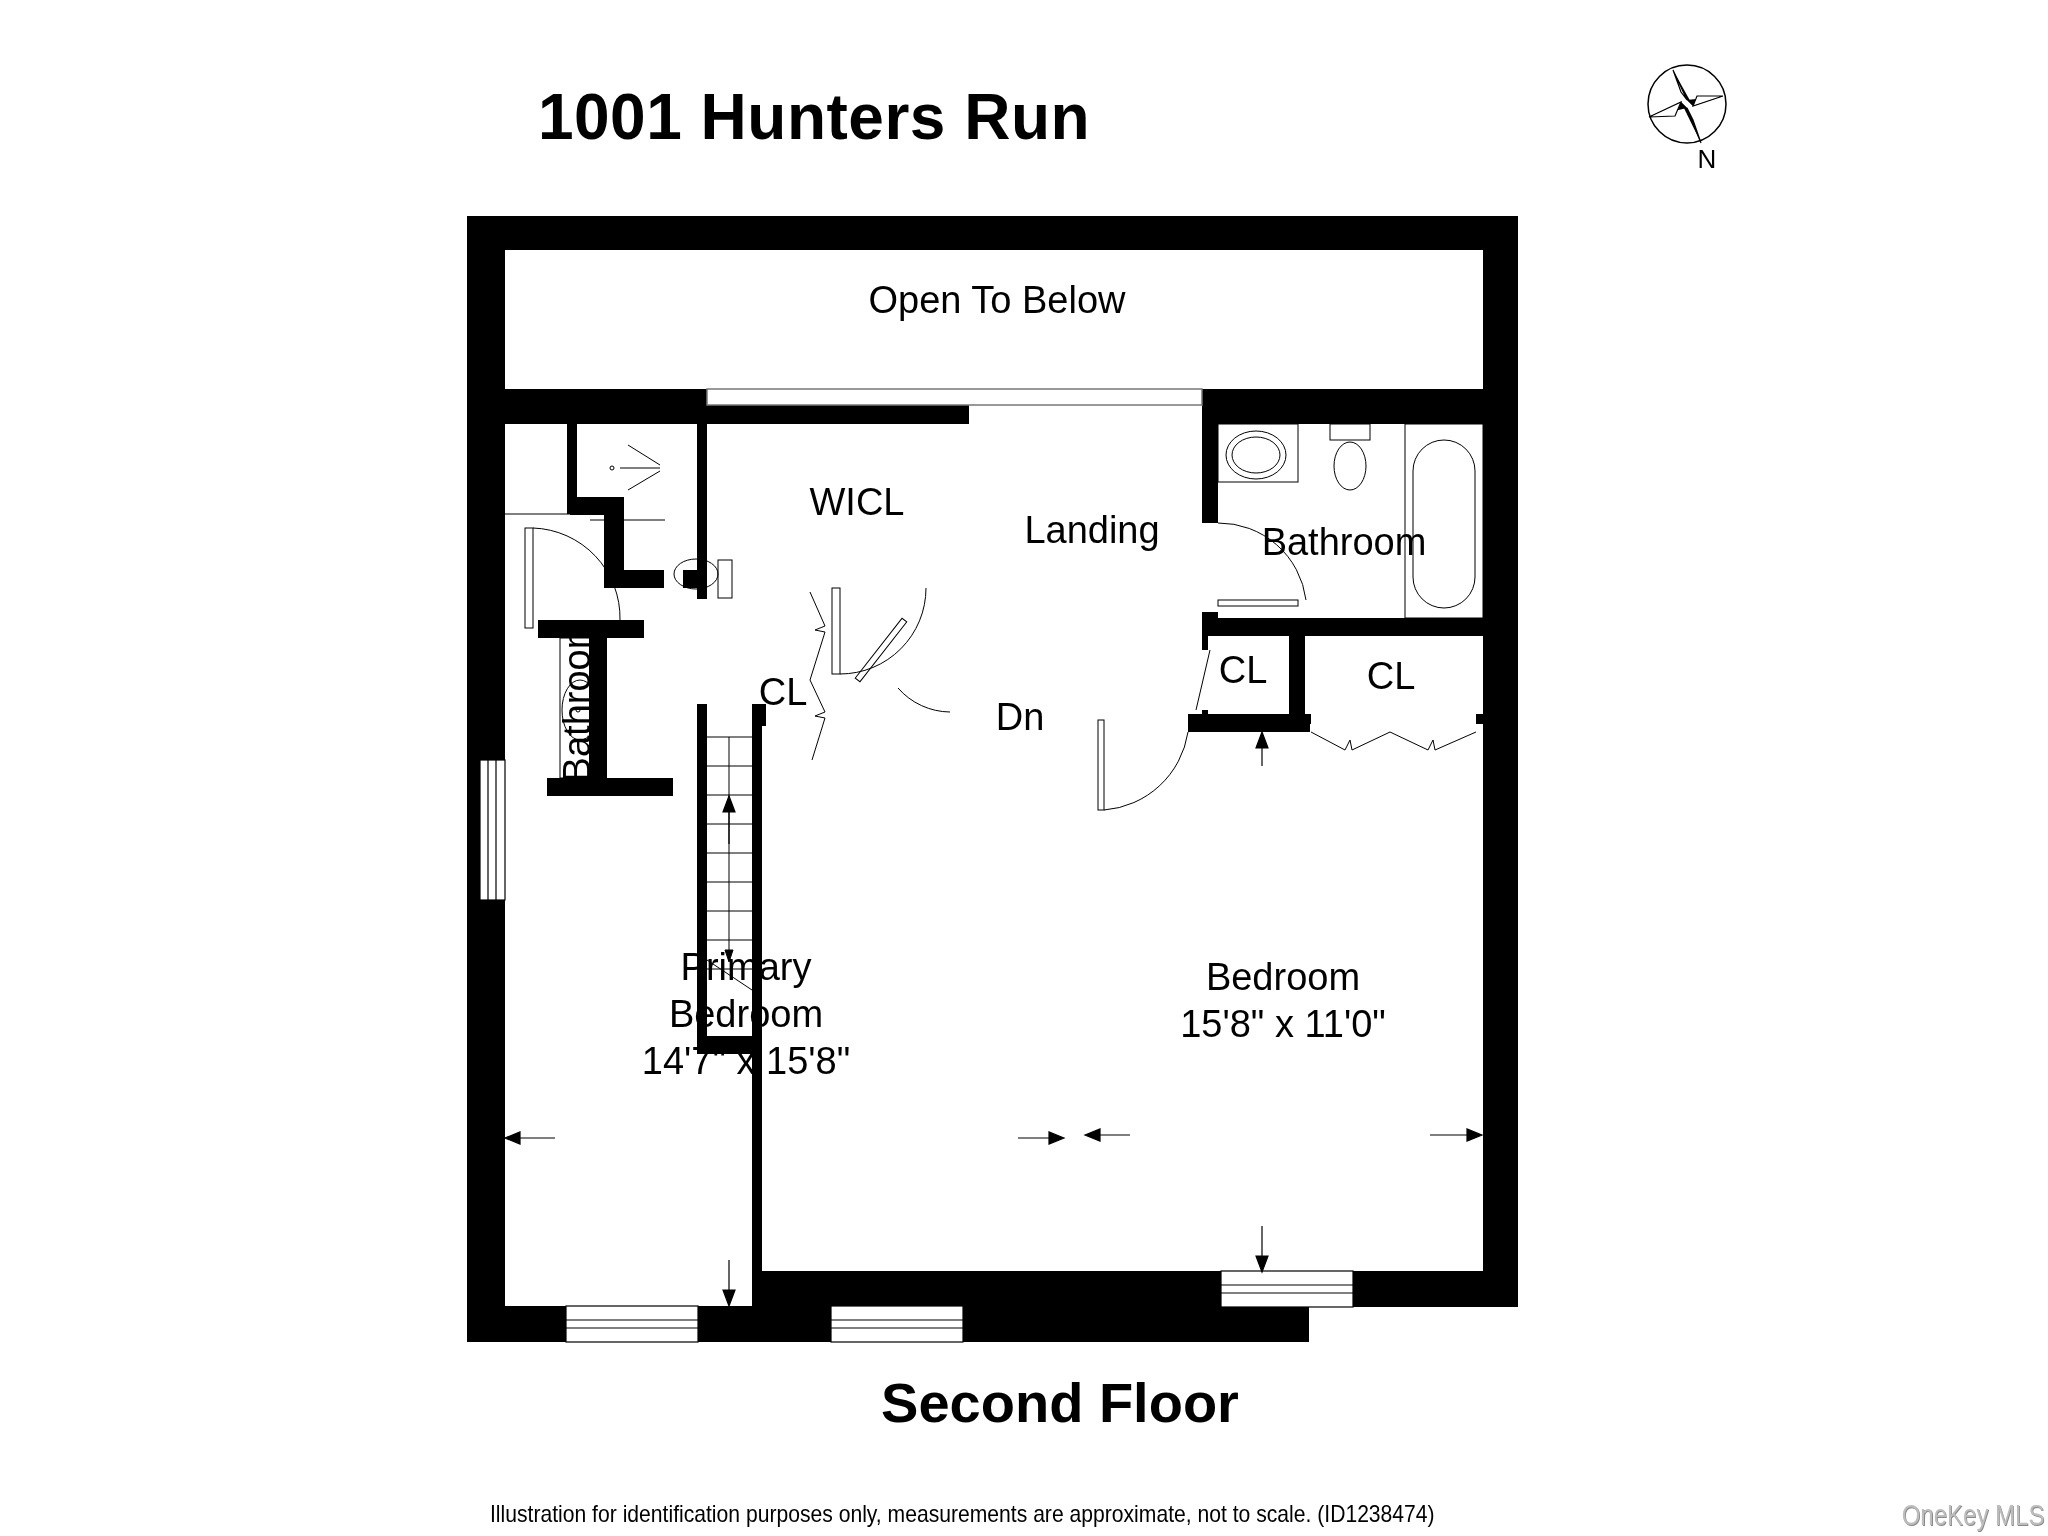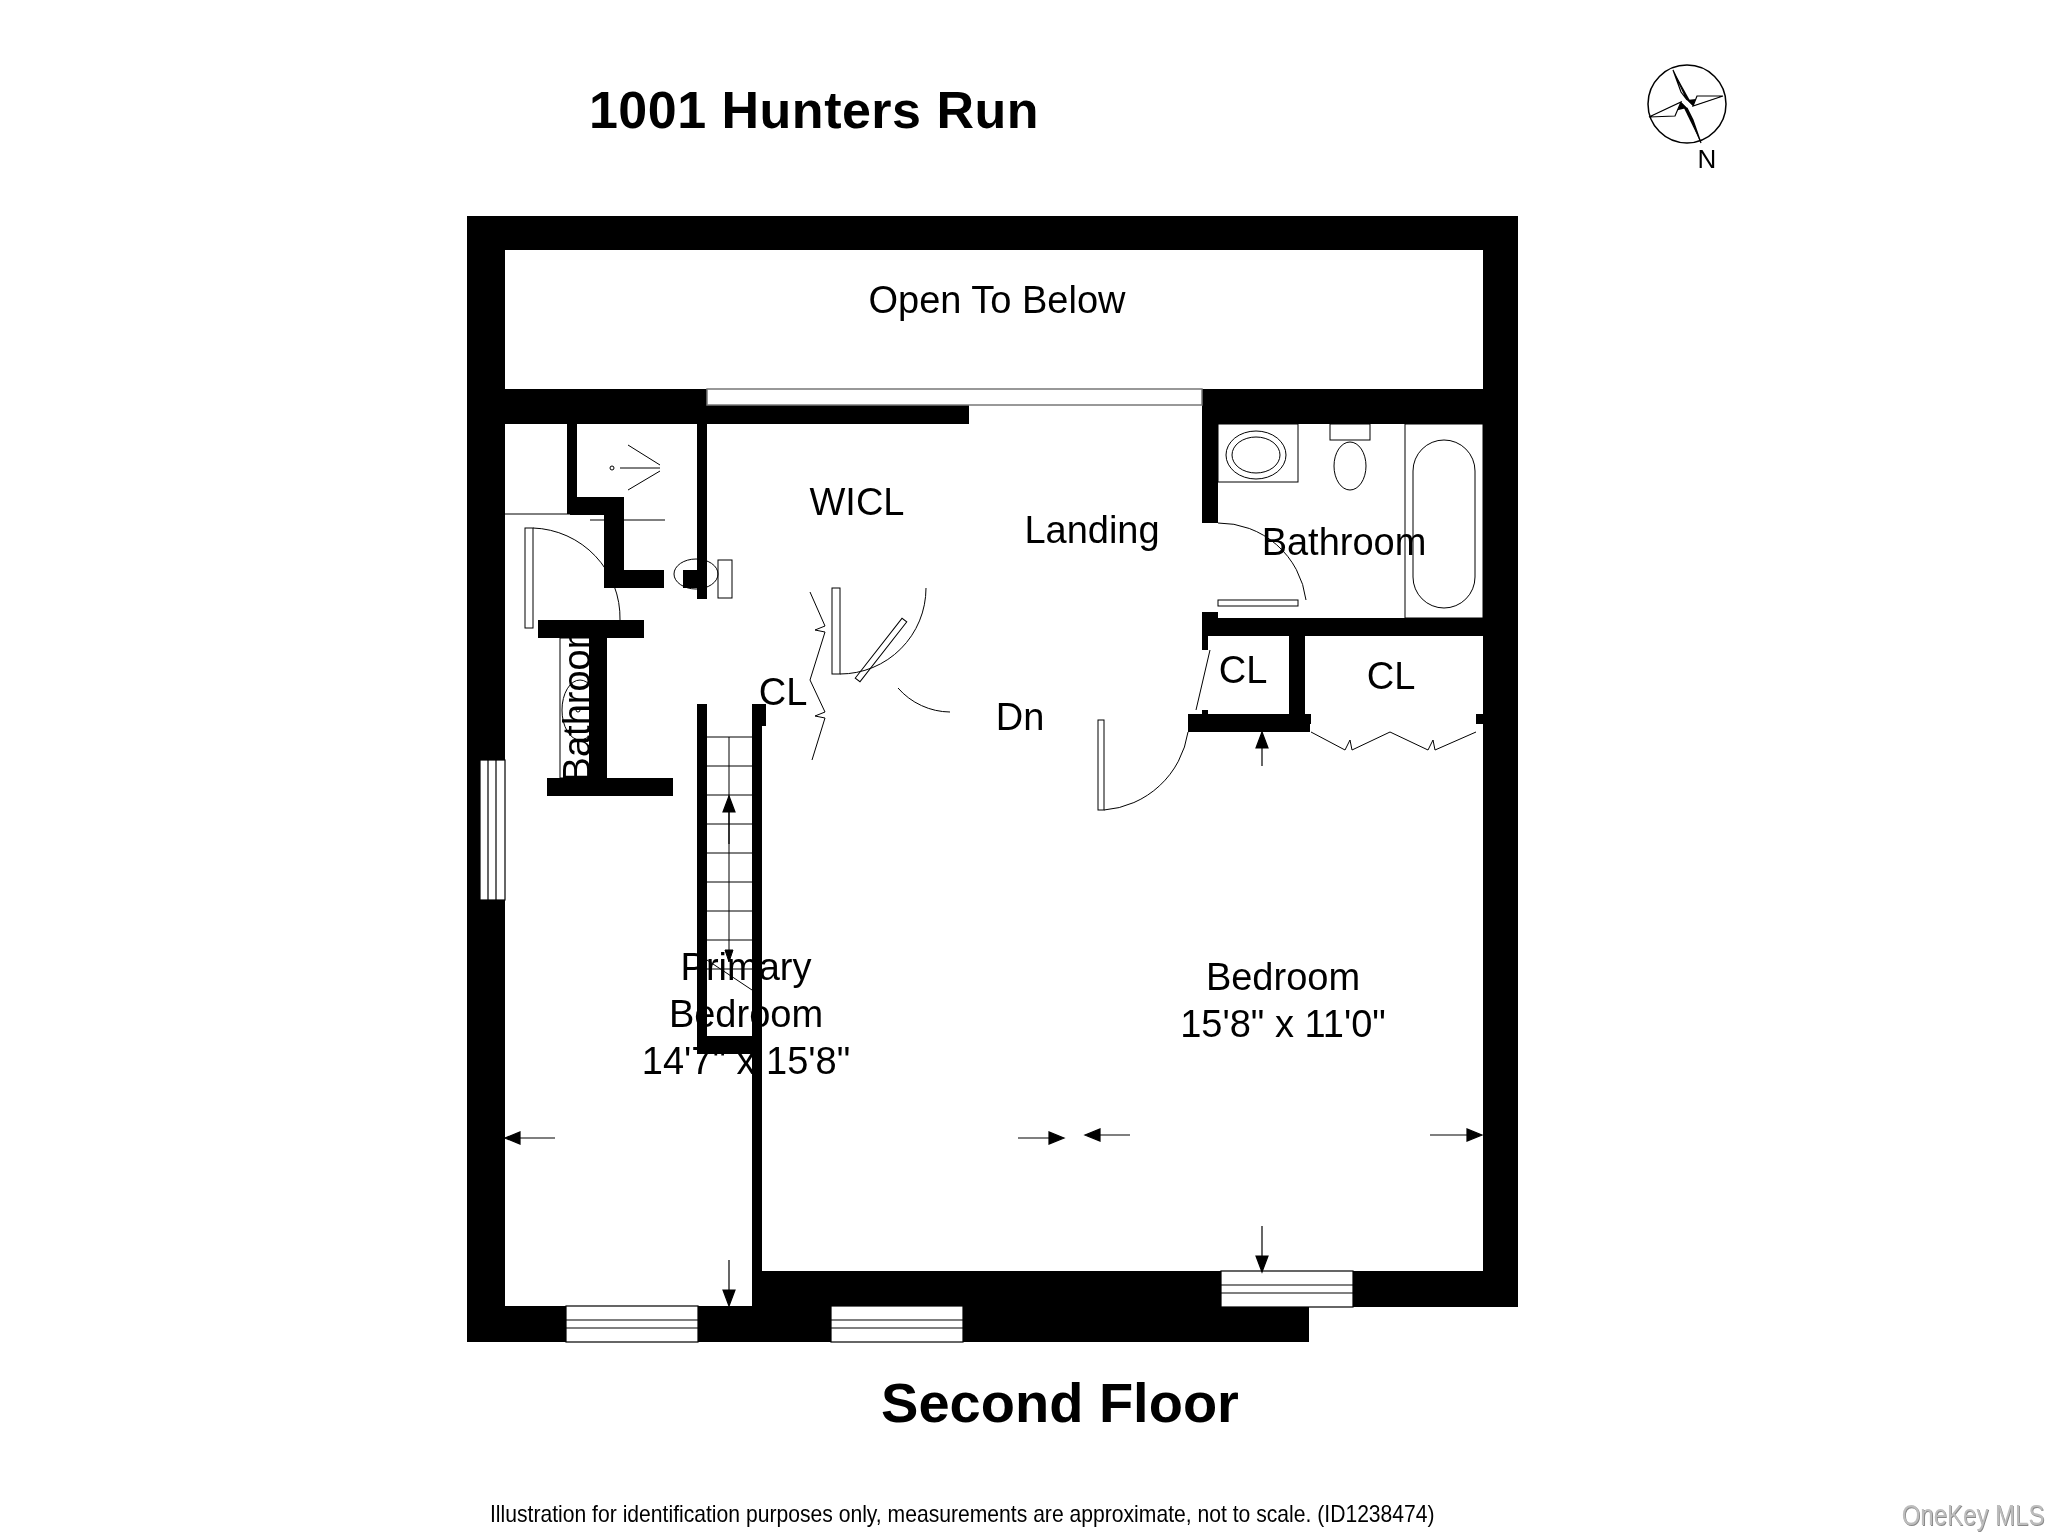--- a/index.html
+++ b/index.html
@@ -1,17 +1,17 @@
 <!DOCTYPE html>
 <html><head>
 <meta charset="utf-8">
 <style>
   html,body{margin:0;padding:0;background:#fff;}
   body{width:2048px;height:1536px;position:relative;overflow:hidden;font-family:"Liberation Sans",sans-serif;color:#000;}
-  .title{position:absolute;left:0;width:1644px;top:80px;text-align:center;font-weight:bold;font-size:52px;letter-spacing:0.5px;}
+  .title{position:absolute;left:0;width:1644px;top:80px;text-align:center;font-weight:bold;font-size:64px;letter-spacing:0.5px;}
   .title span{position:relative;left:-8px;}
   .floor{position:absolute;left:0;width:2120px;top:1370px;text-align:center;font-weight:bold;font-size:56px;}
   .disclaimer{position:absolute;left:490px;top:1500px;font-size:24px;transform:scaleX(0.88);transform-origin:left top;white-space:nowrap;}
   .mls{position:absolute;right:4px;top:1498px;font-size:30px;color:#bdbdbd;transform:scaleX(0.8);transform-origin:right top;text-shadow:1px 1px 0 #888;}
   .compass{position:absolute;left:1645px;top:64px;width:84px;height:110px;}
   svg.plan{position:absolute;left:0;top:0;width:2048px;height:1536px;}
   svg text{font-family:"Liberation Sans",sans-serif;}
 </style>
 </head>
 <body>

